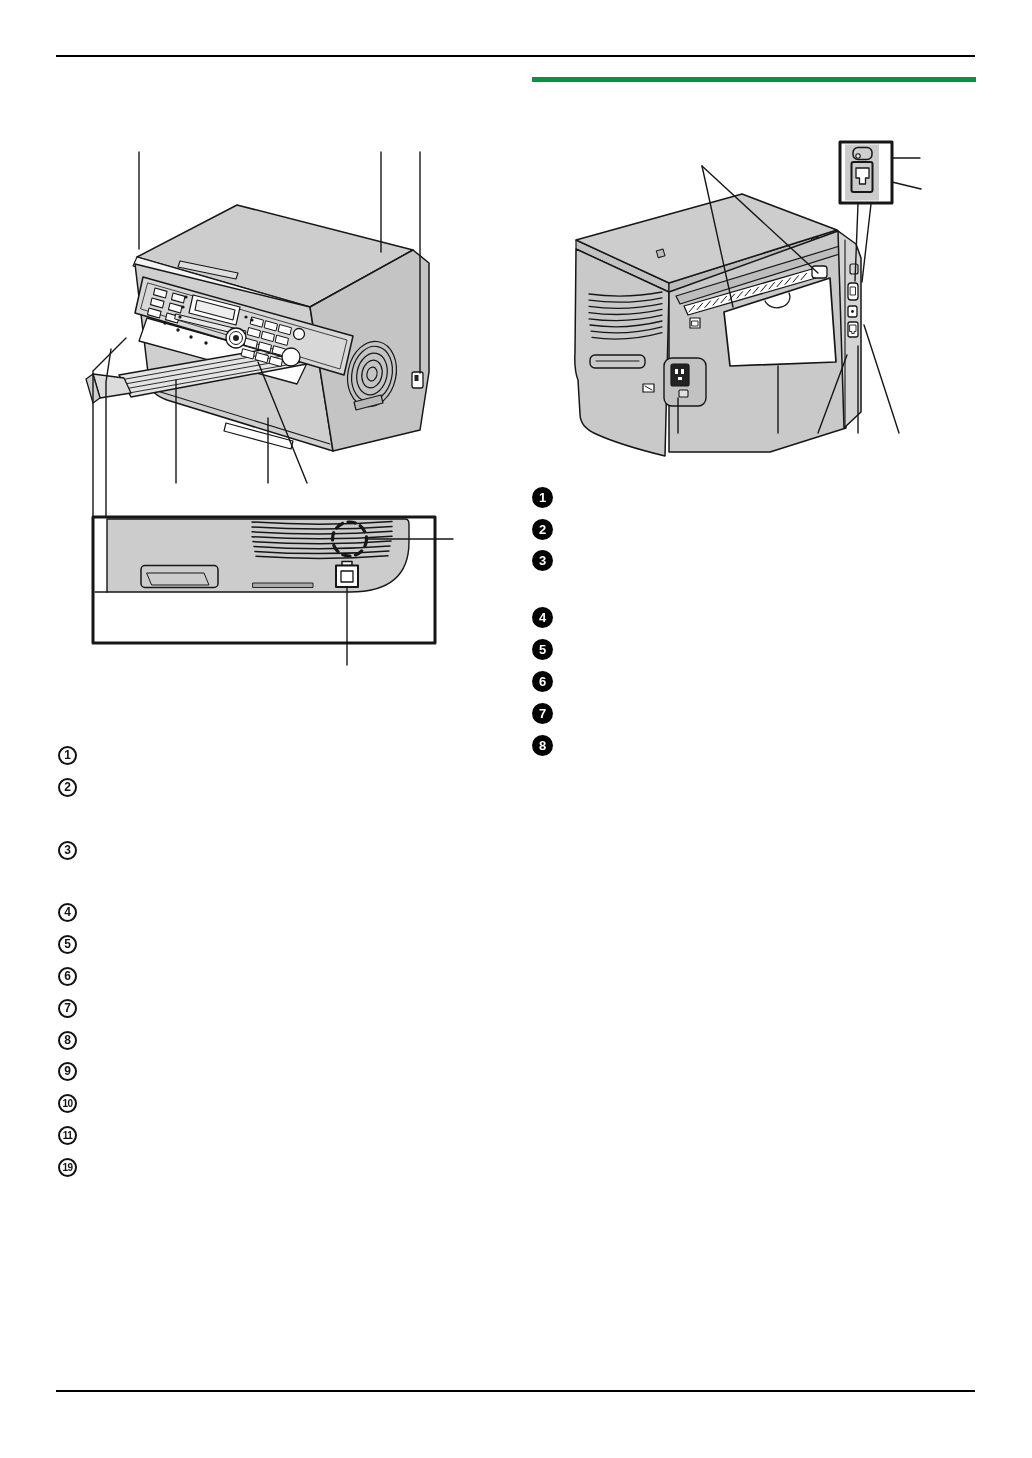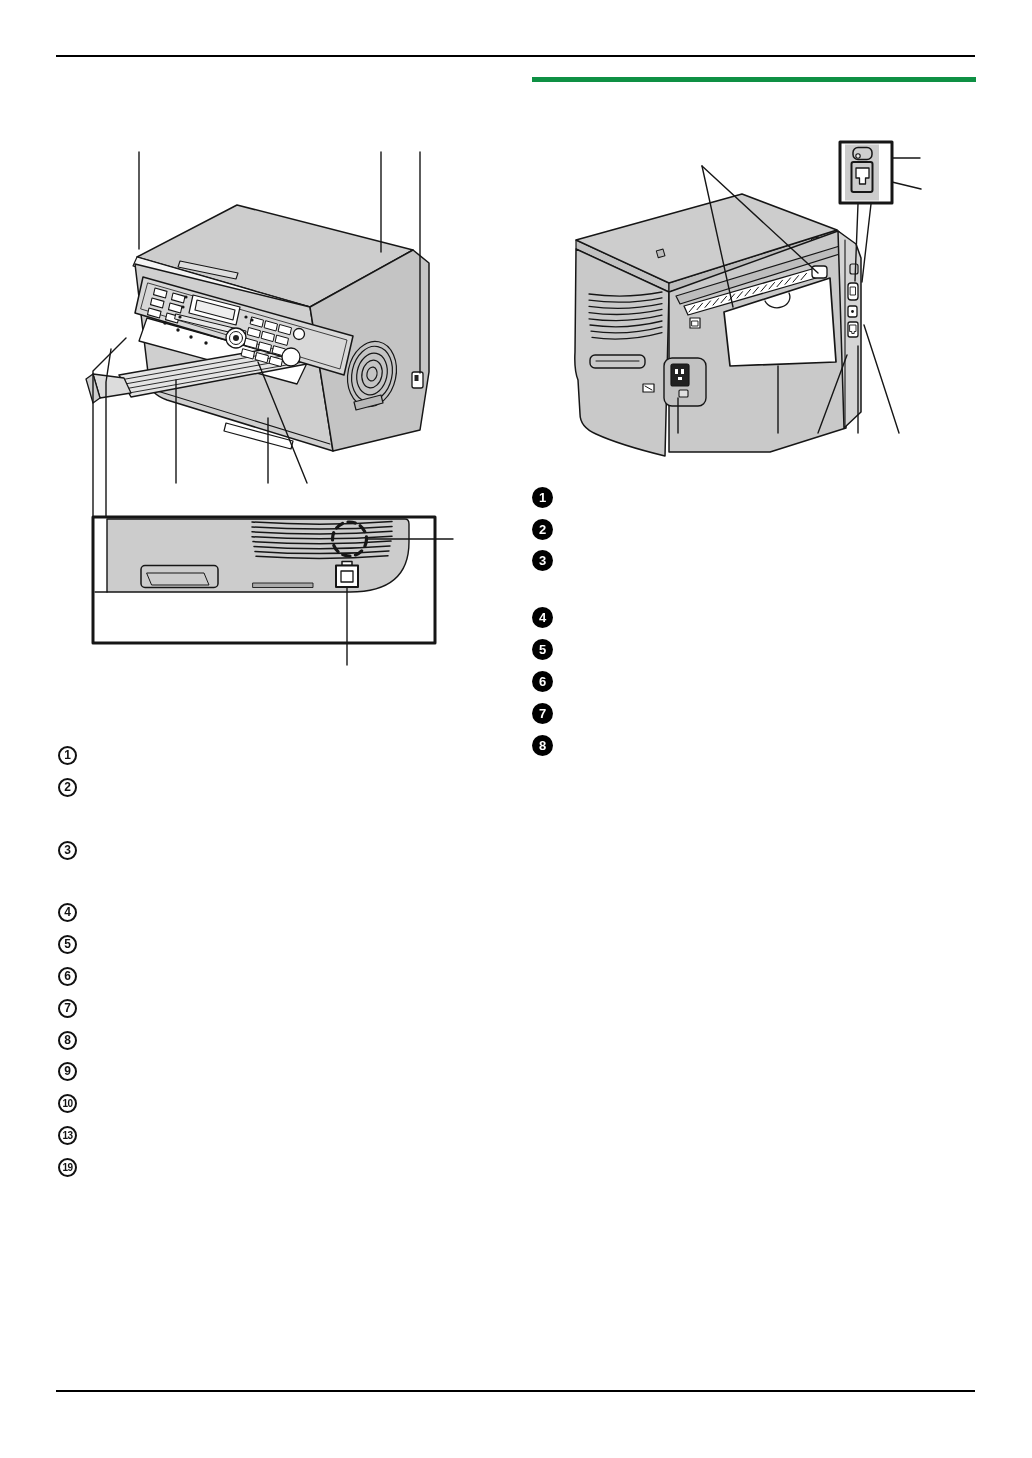--- a/index.html
+++ b/index.html
@@ -250,21 +250,21 @@
     <div class="co" style="top:746px">1</div>
     <div class="co" style="top:778px">2</div>
     <div class="co" style="top:841px">3</div>
     <div class="co" style="top:903px">4</div>
     <div class="co" style="top:935px">5</div>
     <div class="co" style="top:967px">6</div>
     <div class="co" style="top:999px">7</div>
     <div class="co" style="top:1031px">8</div>
     <div class="co" style="top:1062px">9</div>
     <div class="co wide" style="top:1094px">10</div>
-    <div class="co wide" style="top:1126px">13</div>
+    <div class="co wide" style="top:1126px">11</div>
     <div class="co wide" style="top:1158px">19</div>
   </div>
 
   <div>
     <div class="cf" style="top:487px">1</div>
     <div class="cf" style="top:519px">2</div>
     <div class="cf" style="top:550px">3</div>
     <div class="cf" style="top:607px">4</div>
     <div class="cf" style="top:639px">5</div>
     <div class="cf" style="top:671px">6</div>

